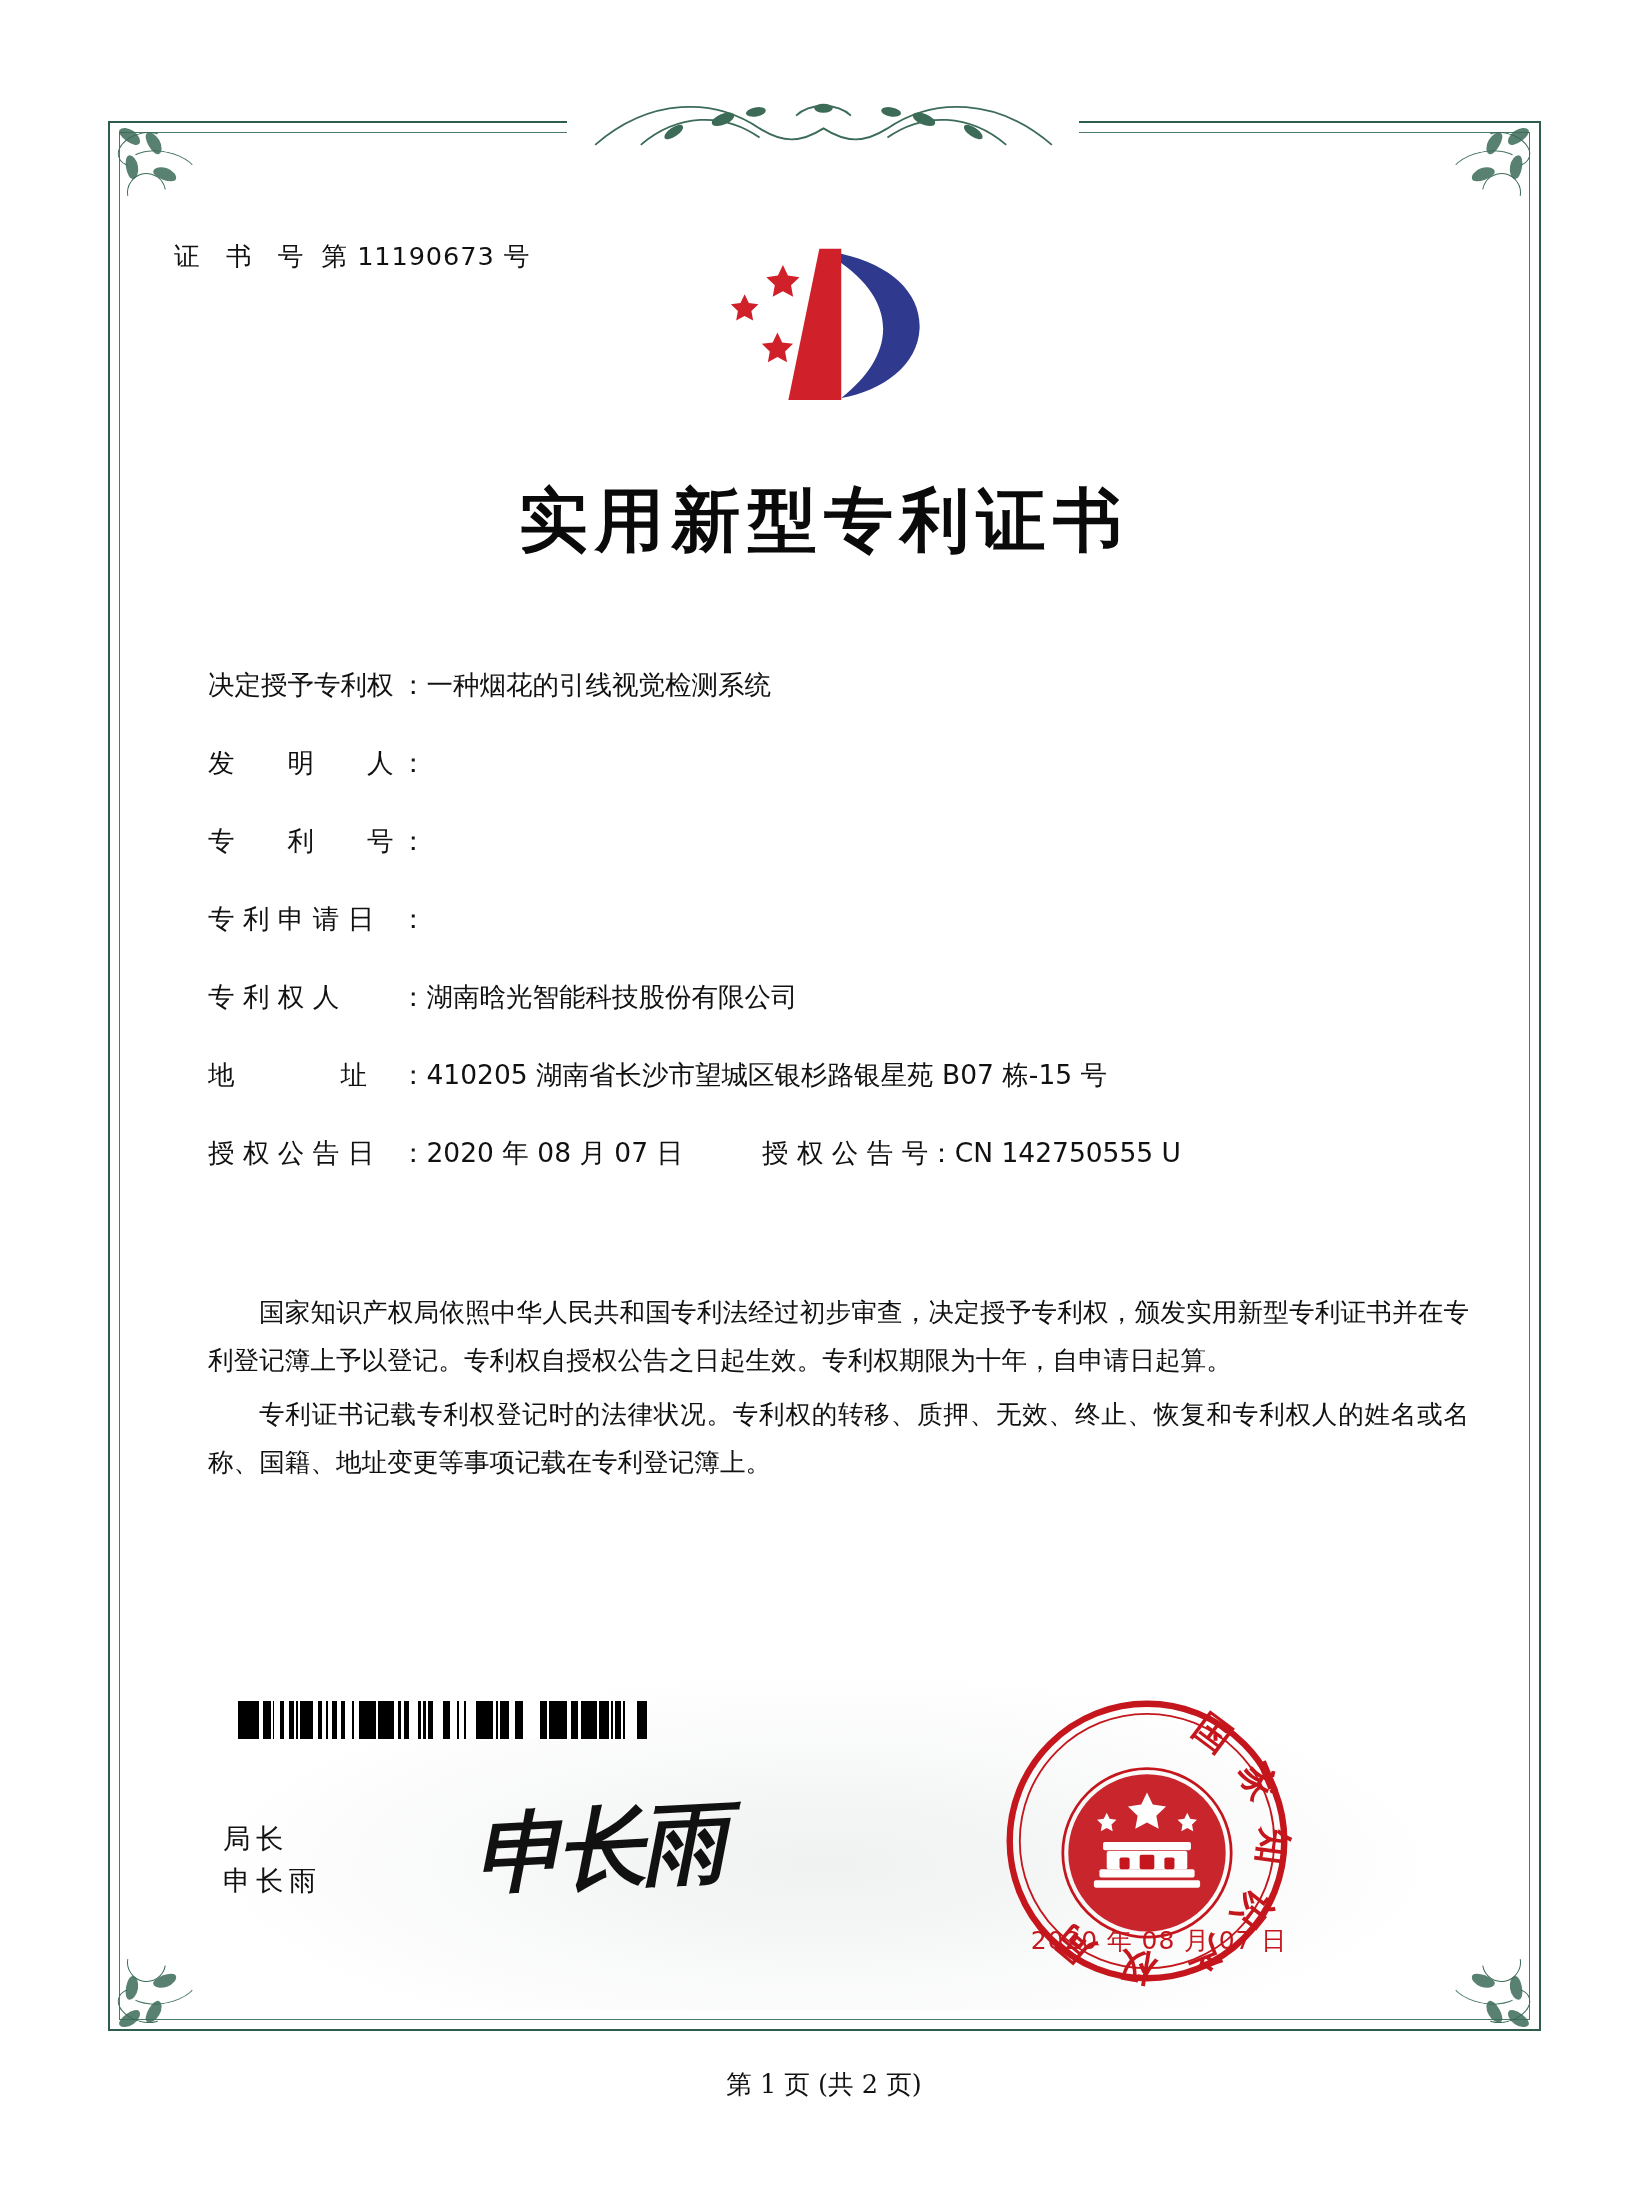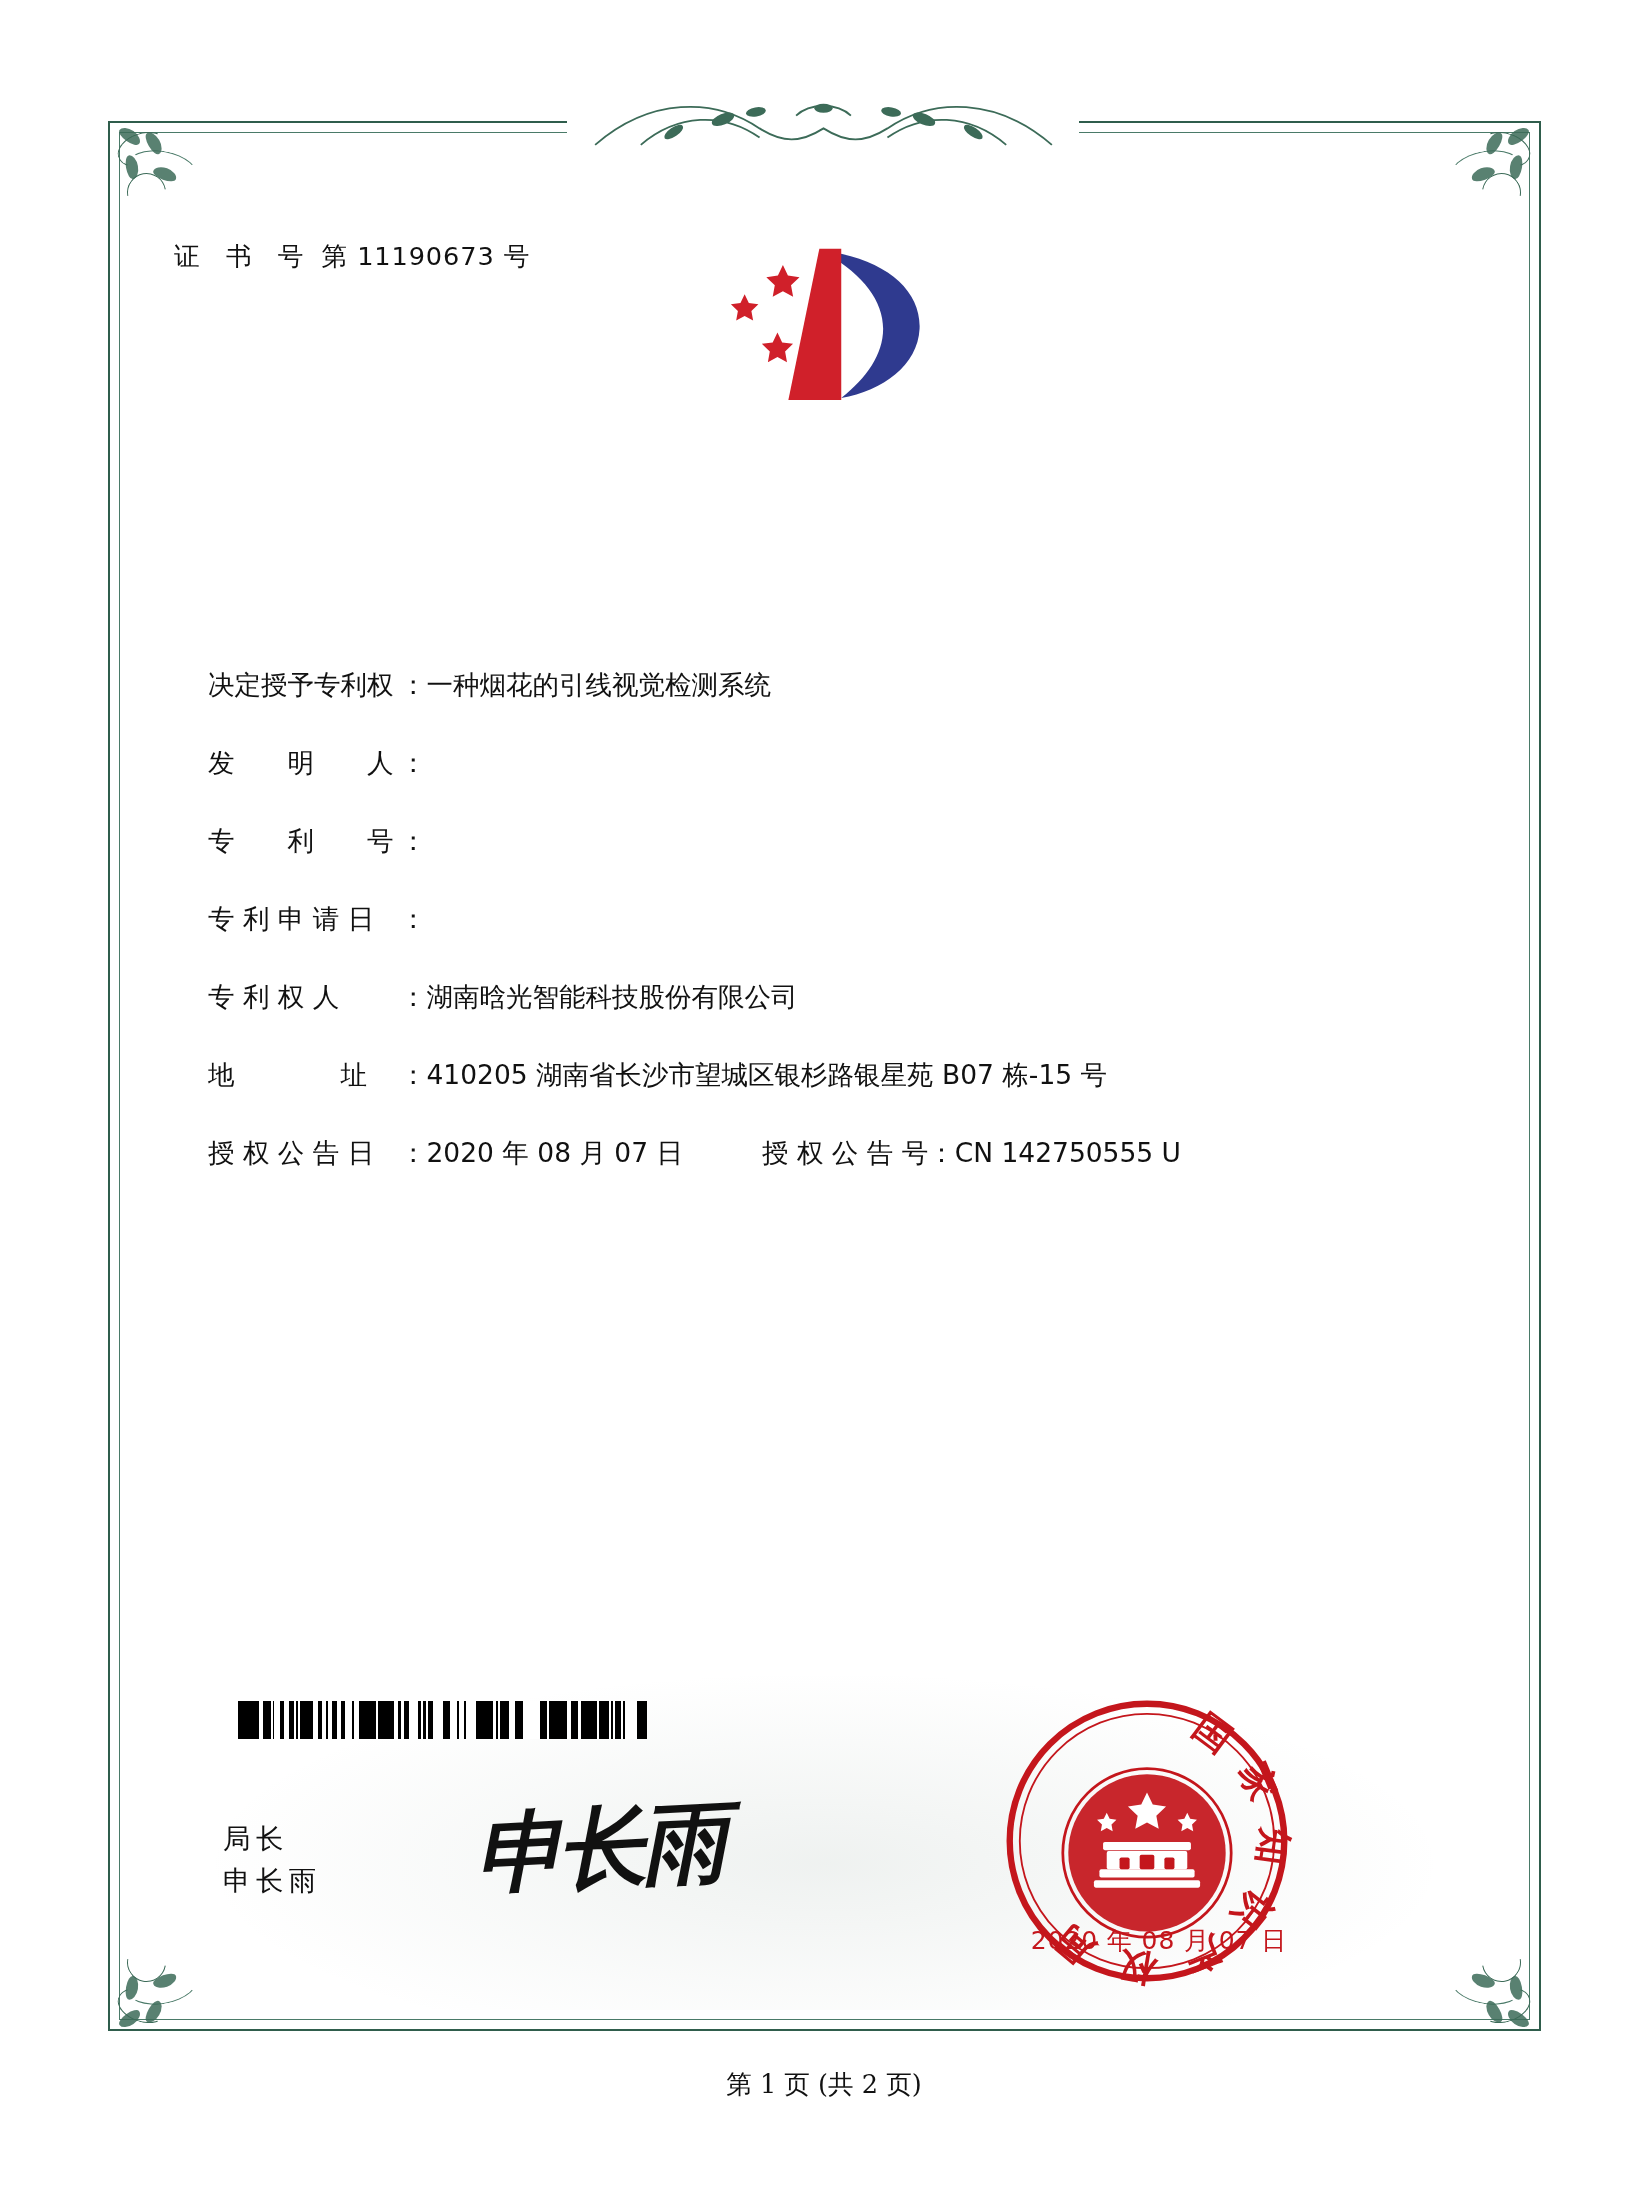--- a/index.html
+++ b/index.html
@@ -353,20 +353,21 @@
         <path d="M44,54 l4.6,9.6 10.5,1.4 -7.7,7.4 1.9,10.4 -9.3,-5 -9.3,5 1.9,-10.4 -7.7,-7.4 10.5,-1.4 z"></path>
         <path d="M80,96 l5.2,10.9 11.9,1.6 -8.7,8.3 2.1,11.8 -10.5,-5.6 -10.5,5.6 2.1,-11.8 -8.7,-8.3 11.9,-1.6 z"></path>
       </g>
     </svg>
   </div>
 
   <div class="qr">
     <div class="qrgrid" id="qrgrid"><i style="background: rgb(0, 0, 0);"></i><i style="background: rgb(0, 0, 0);"></i><i style="background: rgb(0, 0, 0);"></i><i style="background: rgb(0, 0, 0);"></i><i style="background: rgb(0, 0, 0);"></i><i style="background: rgb(0, 0, 0);"></i><i style="background: rgb(0, 0, 0);"></i><i style="background: rgb(255, 255, 255);"></i><i style="background: rgb(255, 255, 255);"></i><i style="background: rgb(0, 0, 0);"></i><i style="background: rgb(0, 0, 0);"></i><i style="background: rgb(255, 255, 255);"></i><i style="background: rgb(0, 0, 0);"></i><i style="background: rgb(255, 255, 255);"></i><i style="background: rgb(255, 255, 255);"></i><i style="background: rgb(255, 255, 255);"></i><i style="background: rgb(255, 255, 255);"></i><i style="background: rgb(255, 255, 255);"></i><i style="background: rgb(0, 0, 0);"></i><i style="background: rgb(0, 0, 0);"></i><i style="background: rgb(0, 0, 0);"></i><i style="background: rgb(0, 0, 0);"></i><i style="background: rgb(0, 0, 0);"></i><i style="background: rgb(0, 0, 0);"></i><i style="background: rgb(0, 0, 0);"></i><i style="background: rgb(0, 0, 0);"></i><i style="background: rgb(255, 255, 255);"></i><i style="background: rgb(255, 255, 255);"></i><i style="background: rgb(255, 255, 255);"></i><i style="background: rgb(255, 255, 255);"></i><i style="background: rgb(255, 255, 255);"></i><i style="background: rgb(0, 0, 0);"></i><i style="background: rgb(255, 255, 255);"></i><i style="background: rgb(255, 255, 255);"></i><i style="background: rgb(255, 255, 255);"></i><i style="background: rgb(0, 0, 0);"></i><i style="background: rgb(0, 0, 0);"></i><i style="background: rgb(0, 0, 0);"></i><i style="background: rgb(255, 255, 255);"></i><i style="background: rgb(255, 255, 255);"></i><i style="background: rgb(255, 255, 255);"></i><i style="background: rgb(255, 255, 255);"></i><i style="background: rgb(255, 255, 255);"></i><i style="background: rgb(0, 0, 0);"></i><i style="background: rgb(255, 255, 255);"></i><i style="background: rgb(255, 255, 255);"></i><i style="background: rgb(255, 255, 255);"></i><i style="background: rgb(255, 255, 255);"></i><i style="background: rgb(255, 255, 255);"></i><i style="background: rgb(0, 0, 0);"></i><i style="background: rgb(0, 0, 0);"></i><i style="background: rgb(255, 255, 255);"></i><i style="background: rgb(0, 0, 0);"></i><i style="background: rgb(0, 0, 0);"></i><i style="background: rgb(0, 0, 0);"></i><i style="background: rgb(255, 255, 255);"></i><i style="background: rgb(0, 0, 0);"></i><i style="background: rgb(255, 255, 255);"></i><i style="background: rgb(0, 0, 0);"></i><i style="background: rgb(255, 255, 255);"></i><i style="background: rgb(255, 255, 255);"></i><i style="background: rgb(255, 255, 255);"></i><i style="background: rgb(255, 255, 255);"></i><i style="background: rgb(0, 0, 0);"></i><i style="background: rgb(255, 255, 255);"></i><i style="background: rgb(0, 0, 0);"></i><i style="background: rgb(255, 255, 255);"></i><i style="background: rgb(255, 255, 255);"></i><i style="background: rgb(0, 0, 0);"></i><i style="background: rgb(255, 255, 255);"></i><i style="background: rgb(0, 0, 0);"></i><i style="background: rgb(0, 0, 0);"></i><i style="background: rgb(0, 0, 0);"></i><i style="background: rgb(255, 255, 255);"></i><i style="background: rgb(0, 0, 0);"></i><i style="background: rgb(0, 0, 0);"></i><i style="background: rgb(255, 255, 255);"></i><i style="background: rgb(0, 0, 0);"></i><i style="background: rgb(0, 0, 0);"></i><i style="background: rgb(0, 0, 0);"></i><i style="background: rgb(255, 255, 255);"></i><i style="background: rgb(0, 0, 0);"></i><i style="background: rgb(255, 255, 255);"></i><i style="background: rgb(0, 0, 0);"></i><i style="background: rgb(255, 255, 255);"></i><i style="background: rgb(255, 255, 255);"></i><i style="background: rgb(255, 255, 255);"></i><i style="background: rgb(0, 0, 0);"></i><i style="background: rgb(255, 255, 255);"></i><i style="background: rgb(255, 255, 255);"></i><i style="background: rgb(0, 0, 0);"></i><i style="background: rgb(0, 0, 0);"></i><i style="background: rgb(255, 255, 255);"></i><i style="background: rgb(0, 0, 0);"></i><i style="background: rgb(255, 255, 255);"></i><i style="background: rgb(0, 0, 0);"></i><i style="background: rgb(0, 0, 0);"></i><i style="background: rgb(0, 0, 0);"></i><i style="background: rgb(255, 255, 255);"></i><i style="background: rgb(0, 0, 0);"></i><i style="background: rgb(0, 0, 0);"></i><i style="background: rgb(255, 255, 255);"></i><i style="background: rgb(0, 0, 0);"></i><i style="background: rgb(0, 0, 0);"></i><i style="background: rgb(0, 0, 0);"></i><i style="background: rgb(255, 255, 255);"></i><i style="background: rgb(0, 0, 0);"></i><i style="background: rgb(255, 255, 255);"></i><i style="background: rgb(255, 255, 255);"></i><i style="background: rgb(255, 255, 255);"></i><i style="background: rgb(255, 255, 255);"></i><i style="background: rgb(255, 255, 255);"></i><i style="background: rgb(0, 0, 0);"></i><i style="background: rgb(0, 0, 0);"></i><i style="background: rgb(255, 255, 255);"></i><i style="background: rgb(0, 0, 0);"></i><i style="background: rgb(255, 255, 255);"></i><i style="background: rgb(255, 255, 255);"></i><i style="background: rgb(0, 0, 0);"></i><i style="background: rgb(255, 255, 255);"></i><i style="background: rgb(0, 0, 0);"></i><i style="background: rgb(0, 0, 0);"></i><i style="background: rgb(0, 0, 0);"></i><i style="background: rgb(255, 255, 255);"></i><i style="background: rgb(0, 0, 0);"></i><i style="background: rgb(0, 0, 0);"></i><i style="background: rgb(255, 255, 255);"></i><i style="background: rgb(255, 255, 255);"></i><i style="background: rgb(255, 255, 255);"></i><i style="background: rgb(255, 255, 255);"></i><i style="background: rgb(255, 255, 255);"></i><i style="background: rgb(0, 0, 0);"></i><i style="background: rgb(255, 255, 255);"></i><i style="background: rgb(255, 255, 255);"></i><i style="background: rgb(0, 0, 0);"></i><i style="background: rgb(0, 0, 0);"></i><i style="background: rgb(0, 0, 0);"></i><i style="background: rgb(255, 255, 255);"></i><i style="background: rgb(0, 0, 0);"></i><i style="background: rgb(255, 255, 255);"></i><i style="background: rgb(0, 0, 0);"></i><i style="background: rgb(255, 255, 255);"></i><i style="background: rgb(255, 255, 255);"></i><i style="background: rgb(0, 0, 0);"></i><i style="background: rgb(255, 255, 255);"></i><i style="background: rgb(255, 255, 255);"></i><i style="background: rgb(255, 255, 255);"></i><i style="background: rgb(255, 255, 255);"></i><i style="background: rgb(255, 255, 255);"></i><i style="background: rgb(0, 0, 0);"></i><i style="background: rgb(0, 0, 0);"></i><i style="background: rgb(0, 0, 0);"></i><i style="background: rgb(0, 0, 0);"></i><i style="background: rgb(0, 0, 0);"></i><i style="background: rgb(0, 0, 0);"></i><i style="background: rgb(0, 0, 0);"></i><i style="background: rgb(0, 0, 0);"></i><i style="background: rgb(255, 255, 255);"></i><i style="background: rgb(255, 255, 255);"></i><i style="background: rgb(255, 255, 255);"></i><i style="background: rgb(255, 255, 255);"></i><i style="background: rgb(255, 255, 255);"></i><i style="background: rgb(255, 255, 255);"></i><i style="background: rgb(255, 255, 255);"></i><i style="background: rgb(0, 0, 0);"></i><i style="background: rgb(255, 255, 255);"></i><i style="background: rgb(255, 255, 255);"></i><i style="background: rgb(255, 255, 255);"></i><i style="background: rgb(0, 0, 0);"></i><i style="background: rgb(0, 0, 0);"></i><i style="background: rgb(0, 0, 0);"></i><i style="background: rgb(0, 0, 0);"></i><i style="background: rgb(0, 0, 0);"></i><i style="background: rgb(0, 0, 0);"></i><i style="background: rgb(0, 0, 0);"></i><i style="background: rgb(255, 255, 255);"></i><i style="background: rgb(255, 255, 255);"></i><i style="background: rgb(255, 255, 255);"></i><i style="background: rgb(255, 255, 255);"></i><i style="background: rgb(255, 255, 255);"></i><i style="background: rgb(255, 255, 255);"></i><i style="background: rgb(255, 255, 255);"></i><i style="background: rgb(255, 255, 255);"></i><i style="background: rgb(0, 0, 0);"></i><i style="background: rgb(0, 0, 0);"></i><i style="background: rgb(255, 255, 255);"></i><i style="background: rgb(0, 0, 0);"></i><i style="background: rgb(0, 0, 0);"></i><i style="background: rgb(255, 255, 255);"></i><i style="background: rgb(255, 255, 255);"></i><i style="background: rgb(0, 0, 0);"></i><i style="background: rgb(0, 0, 0);"></i><i style="background: rgb(255, 255, 255);"></i><i style="background: rgb(255, 255, 255);"></i><i style="background: rgb(255, 255, 255);"></i><i style="background: rgb(255, 255, 255);"></i><i style="background: rgb(255, 255, 255);"></i><i style="background: rgb(255, 255, 255);"></i><i style="background: rgb(255, 255, 255);"></i><i style="background: rgb(255, 255, 255);"></i><i style="background: rgb(255, 255, 255);"></i><i style="background: rgb(0, 0, 0);"></i><i style="background: rgb(255, 255, 255);"></i><i style="background: rgb(0, 0, 0);"></i><i style="background: rgb(0, 0, 0);"></i><i style="background: rgb(255, 255, 255);"></i><i style="background: rgb(0, 0, 0);"></i><i style="background: rgb(0, 0, 0);"></i><i style="background: rgb(0, 0, 0);"></i><i style="background: rgb(0, 0, 0);"></i><i style="background: rgb(0, 0, 0);"></i><i style="background: rgb(255, 255, 255);"></i><i style="background: rgb(255, 255, 255);"></i><i style="background: rgb(255, 255, 255);"></i><i style="background: rgb(255, 255, 255);"></i><i style="background: rgb(0, 0, 0);"></i><i style="background: rgb(0, 0, 0);"></i><i style="background: rgb(255, 255, 255);"></i><i style="background: rgb(255, 255, 255);"></i><i style="background: rgb(255, 255, 255);"></i><i style="background: rgb(0, 0, 0);"></i><i style="background: rgb(255, 255, 255);"></i><i style="background: rgb(255, 255, 255);"></i><i style="background: rgb(255, 255, 255);"></i><i style="background: rgb(255, 255, 255);"></i><i style="background: rgb(0, 0, 0);"></i><i style="background: rgb(255, 255, 255);"></i><i style="background: rgb(255, 255, 255);"></i><i style="background: rgb(0, 0, 0);"></i><i style="background: rgb(255, 255, 255);"></i><i style="background: rgb(255, 255, 255);"></i><i style="background: rgb(0, 0, 0);"></i><i style="background: rgb(255, 255, 255);"></i><i style="background: rgb(0, 0, 0);"></i><i style="background: rgb(255, 255, 255);"></i><i style="background: rgb(255, 255, 255);"></i><i style="background: rgb(255, 255, 255);"></i><i style="background: rgb(0, 0, 0);"></i><i style="background: rgb(0, 0, 0);"></i><i style="background: rgb(0, 0, 0);"></i><i style="background: rgb(0, 0, 0);"></i><i style="background: rgb(255, 255, 255);"></i><i style="background: rgb(0, 0, 0);"></i><i style="background: rgb(0, 0, 0);"></i><i style="background: rgb(0, 0, 0);"></i><i style="background: rgb(255, 255, 255);"></i><i style="background: rgb(255, 255, 255);"></i><i style="background: rgb(0, 0, 0);"></i><i style="background: rgb(0, 0, 0);"></i><i style="background: rgb(255, 255, 255);"></i><i style="background: rgb(0, 0, 0);"></i><i style="background: rgb(0, 0, 0);"></i><i style="background: rgb(255, 255, 255);"></i><i style="background: rgb(255, 255, 255);"></i><i style="background: rgb(0, 0, 0);"></i><i style="background: rgb(255, 255, 255);"></i><i style="background: rgb(255, 255, 255);"></i><i style="background: rgb(255, 255, 255);"></i><i style="background: rgb(0, 0, 0);"></i><i style="background: rgb(0, 0, 0);"></i><i style="background: rgb(0, 0, 0);"></i><i style="background: rgb(0, 0, 0);"></i><i style="background: rgb(255, 255, 255);"></i><i style="background: rgb(0, 0, 0);"></i><i style="background: rgb(255, 255, 255);"></i><i style="background: rgb(0, 0, 0);"></i><i style="background: rgb(255, 255, 255);"></i><i style="background: rgb(0, 0, 0);"></i><i style="background: rgb(255, 255, 255);"></i><i style="background: rgb(255, 255, 255);"></i><i style="background: rgb(255, 255, 255);"></i><i style="background: rgb(0, 0, 0);"></i><i style="background: rgb(255, 255, 255);"></i><i style="background: rgb(0, 0, 0);"></i><i style="background: rgb(0, 0, 0);"></i><i style="background: rgb(0, 0, 0);"></i><i style="background: rgb(0, 0, 0);"></i><i style="background: rgb(255, 255, 255);"></i><i style="background: rgb(0, 0, 0);"></i><i style="background: rgb(255, 255, 255);"></i><i style="background: rgb(255, 255, 255);"></i><i style="background: rgb(255, 255, 255);"></i><i style="background: rgb(0, 0, 0);"></i><i style="background: rgb(0, 0, 0);"></i><i style="background: rgb(0, 0, 0);"></i><i style="background: rgb(0, 0, 0);"></i><i style="background: rgb(255, 255, 255);"></i><i style="background: rgb(255, 255, 255);"></i><i style="background: rgb(0, 0, 0);"></i><i style="background: rgb(255, 255, 255);"></i><i style="background: rgb(0, 0, 0);"></i><i style="background: rgb(0, 0, 0);"></i><i style="background: rgb(0, 0, 0);"></i><i style="background: rgb(0, 0, 0);"></i><i style="background: rgb(0, 0, 0);"></i><i style="background: rgb(255, 255, 255);"></i><i style="background: rgb(255, 255, 255);"></i><i style="background: rgb(0, 0, 0);"></i><i style="background: rgb(255, 255, 255);"></i><i style="background: rgb(0, 0, 0);"></i><i style="background: rgb(255, 255, 255);"></i><i style="background: rgb(0, 0, 0);"></i><i style="background: rgb(0, 0, 0);"></i><i style="background: rgb(255, 255, 255);"></i><i style="background: rgb(255, 255, 255);"></i><i style="background: rgb(255, 255, 255);"></i><i style="background: rgb(0, 0, 0);"></i><i style="background: rgb(255, 255, 255);"></i><i style="background: rgb(0, 0, 0);"></i><i style="background: rgb(0, 0, 0);"></i><i style="background: rgb(255, 255, 255);"></i><i style="background: rgb(0, 0, 0);"></i><i style="background: rgb(0, 0, 0);"></i><i style="background: rgb(0, 0, 0);"></i><i style="background: rgb(255, 255, 255);"></i><i style="background: rgb(0, 0, 0);"></i><i style="background: rgb(255, 255, 255);"></i><i style="background: rgb(255, 255, 255);"></i><i style="background: rgb(255, 255, 255);"></i><i style="background: rgb(255, 255, 255);"></i><i style="background: rgb(255, 255, 255);"></i><i style="background: rgb(255, 255, 255);"></i><i style="background: rgb(0, 0, 0);"></i><i style="background: rgb(0, 0, 0);"></i><i style="background: rgb(0, 0, 0);"></i><i style="background: rgb(0, 0, 0);"></i><i style="background: rgb(0, 0, 0);"></i><i style="background: rgb(0, 0, 0);"></i><i style="background: rgb(0, 0, 0);"></i><i style="background: rgb(255, 255, 255);"></i><i style="background: rgb(0, 0, 0);"></i><i style="background: rgb(0, 0, 0);"></i><i style="background: rgb(0, 0, 0);"></i><i style="background: rgb(255, 255, 255);"></i><i style="background: rgb(0, 0, 0);"></i><i style="background: rgb(255, 255, 255);"></i><i style="background: rgb(255, 255, 255);"></i><i style="background: rgb(0, 0, 0);"></i><i style="background: rgb(0, 0, 0);"></i><i style="background: rgb(0, 0, 0);"></i><i style="background: rgb(255, 255, 255);"></i><i style="background: rgb(255, 255, 255);"></i><i style="background: rgb(0, 0, 0);"></i><i style="background: rgb(255, 255, 255);"></i><i style="background: rgb(255, 255, 255);"></i><i style="background: rgb(0, 0, 0);"></i><i style="background: rgb(255, 255, 255);"></i><i style="background: rgb(255, 255, 255);"></i><i style="background: rgb(0, 0, 0);"></i><i style="background: rgb(0, 0, 0);"></i><i style="background: rgb(255, 255, 255);"></i><i style="background: rgb(255, 255, 255);"></i><i style="background: rgb(0, 0, 0);"></i><i style="background: rgb(0, 0, 0);"></i><i style="background: rgb(0, 0, 0);"></i><i style="background: rgb(255, 255, 255);"></i><i style="background: rgb(255, 255, 255);"></i><i style="background: rgb(0, 0, 0);"></i><i style="background: rgb(255, 255, 255);"></i><i style="background: rgb(255, 255, 255);"></i><i style="background: rgb(0, 0, 0);"></i><i style="background: rgb(255, 255, 255);"></i><i style="background: rgb(255, 255, 255);"></i><i style="background: rgb(255, 255, 255);"></i><i style="background: rgb(255, 255, 255);"></i><i style="background: rgb(0, 0, 0);"></i><i style="background: rgb(0, 0, 0);"></i><i style="background: rgb(0, 0, 0);"></i><i style="background: rgb(0, 0, 0);"></i><i style="background: rgb(255, 255, 255);"></i><i style="background: rgb(255, 255, 255);"></i><i style="background: rgb(255, 255, 255);"></i><i style="background: rgb(0, 0, 0);"></i><i style="background: rgb(255, 255, 255);"></i><i style="background: rgb(0, 0, 0);"></i><i style="background: rgb(255, 255, 255);"></i><i style="background: rgb(0, 0, 0);"></i><i style="background: rgb(255, 255, 255);"></i><i style="background: rgb(255, 255, 255);"></i><i style="background: rgb(0, 0, 0);"></i><i style="background: rgb(255, 255, 255);"></i><i style="background: rgb(255, 255, 255);"></i><i style="background: rgb(255, 255, 255);"></i><i style="background: rgb(255, 255, 255);"></i><i style="background: rgb(255, 255, 255);"></i><i style="background: rgb(255, 255, 255);"></i><i style="background: rgb(255, 255, 255);"></i><i style="background: rgb(255, 255, 255);"></i><i style="background: rgb(255, 255, 255);"></i><i style="background: rgb(0, 0, 0);"></i><i style="background: rgb(0, 0, 0);"></i><i style="background: rgb(255, 255, 255);"></i><i style="background: rgb(0, 0, 0);"></i><i style="background: rgb(255, 255, 255);"></i><i style="background: rgb(255, 255, 255);"></i><i style="background: rgb(0, 0, 0);"></i><i style="background: rgb(0, 0, 0);"></i><i style="background: rgb(0, 0, 0);"></i><i style="background: rgb(255, 255, 255);"></i><i style="background: rgb(255, 255, 255);"></i><i style="background: rgb(0, 0, 0);"></i><i style="background: rgb(255, 255, 255);"></i><i style="background: rgb(0, 0, 0);"></i><i style="background: rgb(255, 255, 255);"></i><i style="background: rgb(255, 255, 255);"></i><i style="background: rgb(255, 255, 255);"></i><i style="background: rgb(255, 255, 255);"></i><i style="background: rgb(255, 255, 255);"></i><i style="background: rgb(0, 0, 0);"></i><i style="background: rgb(255, 255, 255);"></i><i style="background: rgb(0, 0, 0);"></i><i style="background: rgb(255, 255, 255);"></i><i style="background: rgb(255, 255, 255);"></i><i style="background: rgb(255, 255, 255);"></i><i style="background: rgb(0, 0, 0);"></i><i style="background: rgb(0, 0, 0);"></i><i style="background: rgb(255, 255, 255);"></i><i style="background: rgb(255, 255, 255);"></i><i style="background: rgb(0, 0, 0);"></i><i style="background: rgb(0, 0, 0);"></i><i style="background: rgb(255, 255, 255);"></i><i style="background: rgb(0, 0, 0);"></i><i style="background: rgb(255, 255, 255);"></i><i style="background: rgb(0, 0, 0);"></i><i style="background: rgb(255, 255, 255);"></i><i style="background: rgb(255, 255, 255);"></i><i style="background: rgb(255, 255, 255);"></i><i style="background: rgb(255, 255, 255);"></i><i style="background: rgb(255, 255, 255);"></i><i style="background: rgb(255, 255, 255);"></i><i style="background: rgb(255, 255, 255);"></i><i style="background: rgb(255, 255, 255);"></i><i style="background: rgb(255, 255, 255);"></i><i style="background: rgb(0, 0, 0);"></i><i style="background: rgb(0, 0, 0);"></i><i style="background: rgb(255, 255, 255);"></i><i style="background: rgb(0, 0, 0);"></i><i style="background: rgb(0, 0, 0);"></i><i style="background: rgb(0, 0, 0);"></i><i style="background: rgb(0, 0, 0);"></i><i style="background: rgb(0, 0, 0);"></i><i style="background: rgb(0, 0, 0);"></i><i style="background: rgb(0, 0, 0);"></i><i style="background: rgb(0, 0, 0);"></i><i style="background: rgb(0, 0, 0);"></i><i style="background: rgb(255, 255, 255);"></i><i style="background: rgb(255, 255, 255);"></i><i style="background: rgb(0, 0, 0);"></i><i style="background: rgb(0, 0, 0);"></i><i style="background: rgb(255, 255, 255);"></i><i style="background: rgb(0, 0, 0);"></i><i style="background: rgb(0, 0, 0);"></i><i style="background: rgb(0, 0, 0);"></i><i style="background: rgb(0, 0, 0);"></i><i style="background: rgb(0, 0, 0);"></i><i style="background: rgb(0, 0, 0);"></i><i style="background: rgb(0, 0, 0);"></i><i style="background: rgb(255, 255, 255);"></i><i style="background: rgb(0, 0, 0);"></i><i style="background: rgb(0, 0, 0);"></i><i style="background: rgb(255, 255, 255);"></i><i style="background: rgb(255, 255, 255);"></i><i style="background: rgb(255, 255, 255);"></i><i style="background: rgb(0, 0, 0);"></i><i style="background: rgb(0, 0, 0);"></i><i style="background: rgb(0, 0, 0);"></i><i style="background: rgb(0, 0, 0);"></i><i style="background: rgb(255, 255, 255);"></i><i style="background: rgb(0, 0, 0);"></i><i style="background: rgb(0, 0, 0);"></i><i style="background: rgb(255, 255, 255);"></i><i style="background: rgb(255, 255, 255);"></i><i style="background: rgb(255, 255, 255);"></i><i style="background: rgb(0, 0, 0);"></i><i style="background: rgb(0, 0, 0);"></i><i style="background: rgb(0, 0, 0);"></i><i style="background: rgb(255, 255, 255);"></i><i style="background: rgb(255, 255, 255);"></i><i style="background: rgb(255, 255, 255);"></i><i style="background: rgb(255, 255, 255);"></i><i style="background: rgb(255, 255, 255);"></i><i style="background: rgb(0, 0, 0);"></i><i style="background: rgb(255, 255, 255);"></i><i style="background: rgb(255, 255, 255);"></i><i style="background: rgb(255, 255, 255);"></i><i style="background: rgb(0, 0, 0);"></i><i style="background: rgb(0, 0, 0);"></i><i style="background: rgb(0, 0, 0);"></i><i style="background: rgb(255, 255, 255);"></i><i style="background: rgb(255, 255, 255);"></i><i style="background: rgb(255, 255, 255);"></i><i style="background: rgb(0, 0, 0);"></i><i style="background: rgb(255, 255, 255);"></i><i style="background: rgb(0, 0, 0);"></i><i style="background: rgb(0, 0, 0);"></i><i style="background: rgb(0, 0, 0);"></i><i style="background: rgb(0, 0, 0);"></i><i style="background: rgb(0, 0, 0);"></i><i style="background: rgb(0, 0, 0);"></i><i style="background: rgb(255, 255, 255);"></i><i style="background: rgb(0, 0, 0);"></i><i style="background: rgb(255, 255, 255);"></i><i style="background: rgb(0, 0, 0);"></i><i style="background: rgb(0, 0, 0);"></i><i style="background: rgb(0, 0, 0);"></i><i style="background: rgb(255, 255, 255);"></i><i style="background: rgb(0, 0, 0);"></i><i style="background: rgb(255, 255, 255);"></i><i style="background: rgb(0, 0, 0);"></i><i style="background: rgb(255, 255, 255);"></i><i style="background: rgb(255, 255, 255);"></i><i style="background: rgb(0, 0, 0);"></i><i style="background: rgb(0, 0, 0);"></i><i style="background: rgb(255, 255, 255);"></i><i style="background: rgb(255, 255, 255);"></i><i style="background: rgb(0, 0, 0);"></i><i style="background: rgb(255, 255, 255);"></i><i style="background: rgb(0, 0, 0);"></i><i style="background: rgb(0, 0, 0);"></i><i style="background: rgb(255, 255, 255);"></i><i style="background: rgb(0, 0, 0);"></i><i style="background: rgb(255, 255, 255);"></i><i style="background: rgb(0, 0, 0);"></i><i style="background: rgb(0, 0, 0);"></i><i style="background: rgb(255, 255, 255);"></i><i style="background: rgb(0, 0, 0);"></i><i style="background: rgb(255, 255, 255);"></i><i style="background: rgb(0, 0, 0);"></i><i style="background: rgb(0, 0, 0);"></i><i style="background: rgb(0, 0, 0);"></i><i style="background: rgb(255, 255, 255);"></i><i style="background: rgb(0, 0, 0);"></i><i style="background: rgb(255, 255, 255);"></i><i style="background: rgb(255, 255, 255);"></i><i style="background: rgb(0, 0, 0);"></i><i style="background: rgb(255, 255, 255);"></i><i style="background: rgb(0, 0, 0);"></i><i style="background: rgb(255, 255, 255);"></i><i style="background: rgb(0, 0, 0);"></i><i style="background: rgb(255, 255, 255);"></i><i style="background: rgb(255, 255, 255);"></i><i style="background: rgb(255, 255, 255);"></i><i style="background: rgb(0, 0, 0);"></i><i style="background: rgb(255, 255, 255);"></i><i style="background: rgb(255, 255, 255);"></i><i style="background: rgb(255, 255, 255);"></i><i style="background: rgb(255, 255, 255);"></i><i style="background: rgb(0, 0, 0);"></i><i style="background: rgb(0, 0, 0);"></i><i style="background: rgb(255, 255, 255);"></i><i style="background: rgb(0, 0, 0);"></i><i style="background: rgb(255, 255, 255);"></i><i style="background: rgb(0, 0, 0);"></i><i style="background: rgb(0, 0, 0);"></i><i style="background: rgb(0, 0, 0);"></i><i style="background: rgb(255, 255, 255);"></i><i style="background: rgb(0, 0, 0);"></i><i style="background: rgb(255, 255, 255);"></i><i style="background: rgb(0, 0, 0);"></i><i style="background: rgb(255, 255, 255);"></i><i style="background: rgb(255, 255, 255);"></i><i style="background: rgb(0, 0, 0);"></i><i style="background: rgb(255, 255, 255);"></i><i style="background: rgb(0, 0, 0);"></i><i style="background: rgb(255, 255, 255);"></i><i style="background: rgb(255, 255, 255);"></i><i style="background: rgb(255, 255, 255);"></i><i style="background: rgb(0, 0, 0);"></i><i style="background: rgb(255, 255, 255);"></i><i style="background: rgb(255, 255, 255);"></i><i style="background: rgb(255, 255, 255);"></i><i style="background: rgb(255, 255, 255);"></i><i style="background: rgb(0, 0, 0);"></i><i style="background: rgb(255, 255, 255);"></i><i style="background: rgb(0, 0, 0);"></i><i style="background: rgb(0, 0, 0);"></i><i style="background: rgb(255, 255, 255);"></i><i style="background: rgb(255, 255, 255);"></i><i style="background: rgb(255, 255, 255);"></i><i style="background: rgb(255, 255, 255);"></i><i style="background: rgb(255, 255, 255);"></i><i style="background: rgb(0, 0, 0);"></i><i style="background: rgb(255, 255, 255);"></i><i style="background: rgb(0, 0, 0);"></i><i style="background: rgb(255, 255, 255);"></i><i style="background: rgb(255, 255, 255);"></i><i style="background: rgb(255, 255, 255);"></i><i style="background: rgb(0, 0, 0);"></i><i style="background: rgb(255, 255, 255);"></i><i style="background: rgb(255, 255, 255);"></i><i style="background: rgb(255, 255, 255);"></i><i style="background: rgb(0, 0, 0);"></i><i style="background: rgb(255, 255, 255);"></i><i style="background: rgb(0, 0, 0);"></i><i style="background: rgb(255, 255, 255);"></i><i style="background: rgb(0, 0, 0);"></i><i style="background: rgb(255, 255, 255);"></i><i style="background: rgb(255, 255, 255);"></i><i style="background: rgb(0, 0, 0);"></i><i style="background: rgb(0, 0, 0);"></i><i style="background: rgb(0, 0, 0);"></i><i style="background: rgb(0, 0, 0);"></i><i style="background: rgb(0, 0, 0);"></i><i style="background: rgb(0, 0, 0);"></i><i style="background: rgb(0, 0, 0);"></i><i style="background: rgb(0, 0, 0);"></i><i style="background: rgb(0, 0, 0);"></i><i style="background: rgb(255, 255, 255);"></i><i style="background: rgb(255, 255, 255);"></i><i style="background: rgb(255, 255, 255);"></i><i style="background: rgb(0, 0, 0);"></i><i style="background: rgb(255, 255, 255);"></i><i style="background: rgb(255, 255, 255);"></i><i style="background: rgb(255, 255, 255);"></i><i style="background: rgb(255, 255, 255);"></i><i style="background: rgb(255, 255, 255);"></i><i style="background: rgb(0, 0, 0);"></i><i style="background: rgb(0, 0, 0);"></i><i style="background: rgb(0, 0, 0);"></i><i style="background: rgb(0, 0, 0);"></i><i style="background: rgb(255, 255, 255);"></i><i style="background: rgb(0, 0, 0);"></i><i style="background: rgb(255, 255, 255);"></i><i style="background: rgb(0, 0, 0);"></i><i style="background: rgb(255, 255, 255);"></i></div>
   </div>
 
+  <div class="title">实用新型专利证书</div>
 
   <div class="fields">
 
     <div class="field-row">
       <span class="field-label sp0">决定授予专利权</span>
       <span>：</span>
       <span class="field-value">一种烟花的引线视觉检测系统</span>
     </div>
 
     <div class="field-row">
@@ -400,20 +401,24 @@
       <span class="field-label sp0">授 权 公 告 日</span>
       <span>：</span>
       <span>2020 年 08 月 07 日</span>
       <span class="second-label">授 权 公 告 号</span>
       <span>：</span>
       <span>CN 142750555 U</span>
     </div>
 
   </div>
 
+  <div class="paras">
+    <p>国家知识产权局依照中华人民共和国专利法经过初步审查，决定授予专利权，颁发实用新型专利证书并在专利登记簿上予以登记。专利权自授权公告之日起生效。专利权期限为十年，自申请日起算。</p>
+    <p>专利证书记载专利权登记时的法律状况。专利权的转移、质押、无效、终止、恢复和专利权人的姓名或名称、国籍、地址变更等事项记载在专利登记簿上。</p>
+  </div>
 
   <div class="barcode" id="barcode">
       <i style="width: 4.6px; background: rgb(255, 255, 255);"></i>
       <i style="width: 3.7px; background: rgb(255, 255, 255);"></i>
       <i style="width: 2.7px; background: rgb(255, 255, 255);"></i>
       <i style="width: 3.7px; background: rgb(0, 0, 0);"></i>
       <i style="width: 3.7px; background: rgb(0, 0, 0);"></i>
       <i style="width: 5.5px; background: rgb(0, 0, 0);"></i>
       <i style="width: 5.5px; background: rgb(0, 0, 0);"></i>
       <i style="width: 2.7px; background: rgb(0, 0, 0);"></i>

